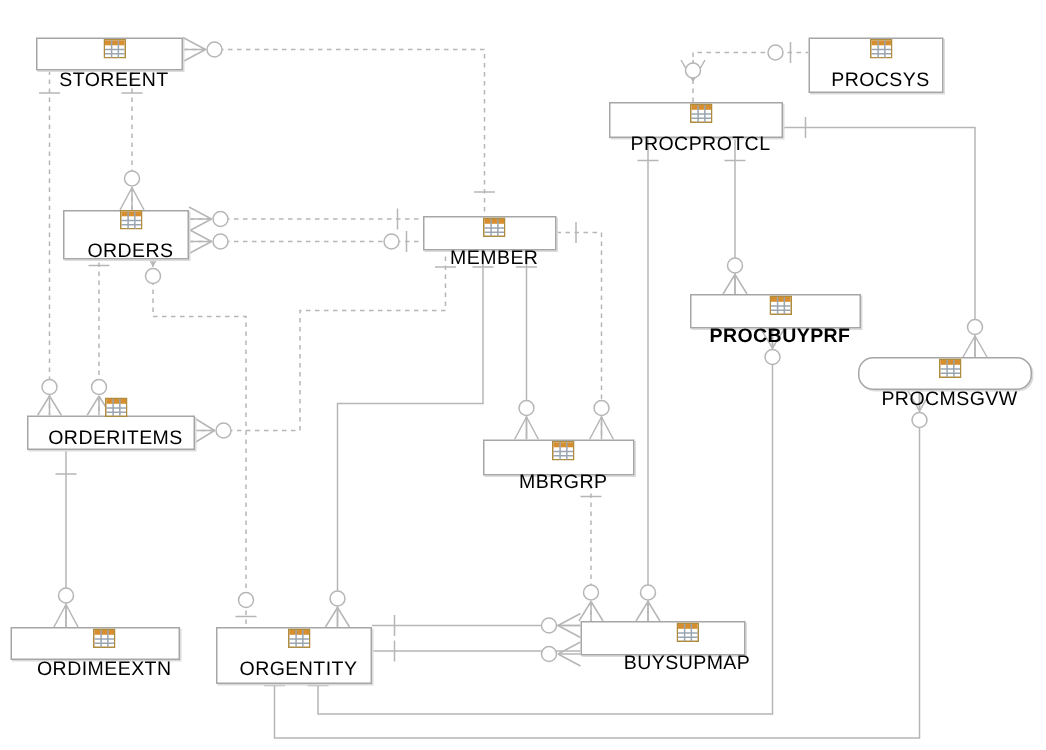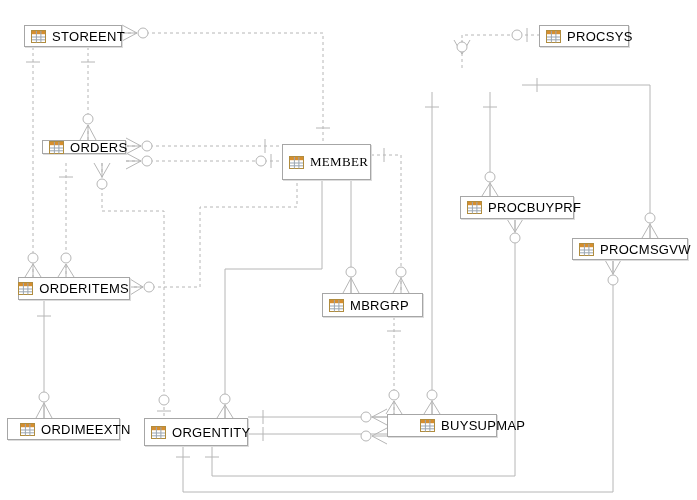--- a/index.html
+++ b/index.html
@@ -15,20 +15,21 @@
     position:absolute;
     box-sizing:border-box;
     background:#ffffff;
     border:1px solid #a6a6a6;
     box-shadow:1px 1px 0 #dcdcdc;
     display:flex;
     align-items:center;
     gap:6px;
     padding-left:6px;
     cursor:default;
+    flex-direction:column;
   }
   .entity .label{
     font-size:13px;
     color:#000000;
     letter-spacing:0.3px;
     white-space:nowrap;
   }
   .entity .icon{display:inline-flex;flex:0 0 auto;}
 </style>
 </head>
@@ -257,34 +258,34 @@
           <rect x="0.5" y="0.5" width="14" height="12" fill="#ffffff" stroke="#b08c3e"></rect>
           <rect x="1" y="1" width="13" height="3.2" fill="#d68e2f"></rect>
           <line x1="5.4" y1="1" x2="5.4" y2="12.5" stroke="#9aa5b1" stroke-width="1"></line>
           <line x1="9.9" y1="1" x2="9.9" y2="12.5" stroke="#9aa5b1" stroke-width="1"></line>
           <line x1="1" y1="7" x2="14" y2="7" stroke="#9aa5b1" stroke-width="1"></line>
           <line x1="1" y1="9.8" x2="14" y2="9.8" stroke="#9aa5b1" stroke-width="1"></line>
         </svg>
       </span>
       <span class="label">STOREENT</span>
     </div>
-    <div class="entity" style="left: 42px; top: 140px; width: 84px; height: 14px;">
+    <div class="entity" style="left: 42px; top: 140px; width: 84px; height: 33px; justify-content: center;">
       <span class="icon">
         <svg width="15" height="13" viewBox="0 0 15 13" xmlns="http://www.w3.org/2000/svg">
           <rect x="0.5" y="0.5" width="14" height="12" fill="#ffffff" stroke="#b08c3e"></rect>
           <rect x="1" y="1" width="13" height="3.2" fill="#d68e2f"></rect>
           <line x1="5.4" y1="1" x2="5.4" y2="12.5" stroke="#9aa5b1" stroke-width="1"></line>
           <line x1="9.9" y1="1" x2="9.9" y2="12.5" stroke="#9aa5b1" stroke-width="1"></line>
           <line x1="1" y1="7" x2="14" y2="7" stroke="#9aa5b1" stroke-width="1"></line>
           <line x1="1" y1="9.8" x2="14" y2="9.8" stroke="#9aa5b1" stroke-width="1"></line>
         </svg>
       </span>
       <span class="label">ORDERS</span>
     </div>
-    <div class="entity" style="left: 282px; top: 144px; width: 89px; height: 36px; font-family: Liberation Serif, serif;">
+    <div class="entity" style="left: 282px; top: 144px; width: 89px; height: 23px;">
       <span class="icon">
         <svg width="15" height="13" viewBox="0 0 15 13" xmlns="http://www.w3.org/2000/svg">
           <rect x="0.5" y="0.5" width="14" height="12" fill="#ffffff" stroke="#b08c3e"></rect>
           <rect x="1" y="1" width="13" height="3.2" fill="#d68e2f"></rect>
           <line x1="5.4" y1="1" x2="5.4" y2="12.5" stroke="#9aa5b1" stroke-width="1"></line>
           <line x1="9.9" y1="1" x2="9.9" y2="12.5" stroke="#9aa5b1" stroke-width="1"></line>
           <line x1="1" y1="7" x2="14" y2="7" stroke="#9aa5b1" stroke-width="1"></line>
           <line x1="1" y1="9.8" x2="14" y2="9.8" stroke="#9aa5b1" stroke-width="1"></line>
         </svg>
       </span>
@@ -322,21 +323,21 @@
           <rect x="0.5" y="0.5" width="14" height="12" fill="#ffffff" stroke="#b08c3e"></rect>
           <rect x="1" y="1" width="13" height="3.2" fill="#d68e2f"></rect>
           <line x1="5.4" y1="1" x2="5.4" y2="12.5" stroke="#9aa5b1" stroke-width="1"></line>
           <line x1="9.9" y1="1" x2="9.9" y2="12.5" stroke="#9aa5b1" stroke-width="1"></line>
           <line x1="1" y1="7" x2="14" y2="7" stroke="#9aa5b1" stroke-width="1"></line>
           <line x1="1" y1="9.8" x2="14" y2="9.8" stroke="#9aa5b1" stroke-width="1"></line>
         </svg>
       </span>
       <span class="label">ORDIMEEXTN</span>
     </div>
-    <div class="entity" style="left: 144px; top: 418px; width: 104px; height: 28px;">
+    <div class="entity" style="left: 144px; top: 418px; width: 104px; height: 38px;">
       <span class="icon">
         <svg width="15" height="13" viewBox="0 0 15 13" xmlns="http://www.w3.org/2000/svg">
           <rect x="0.5" y="0.5" width="14" height="12" fill="#ffffff" stroke="#b08c3e"></rect>
           <rect x="1" y="1" width="13" height="3.2" fill="#d68e2f"></rect>
           <line x1="5.4" y1="1" x2="5.4" y2="12.5" stroke="#9aa5b1" stroke-width="1"></line>
           <line x1="9.9" y1="1" x2="9.9" y2="12.5" stroke="#9aa5b1" stroke-width="1"></line>
           <line x1="1" y1="7" x2="14" y2="7" stroke="#9aa5b1" stroke-width="1"></line>
           <line x1="1" y1="9.8" x2="14" y2="9.8" stroke="#9aa5b1" stroke-width="1"></line>
         </svg>
       </span>
@@ -348,47 +349,60 @@
           <rect x="0.5" y="0.5" width="14" height="12" fill="#ffffff" stroke="#b08c3e"></rect>
           <rect x="1" y="1" width="13" height="3.2" fill="#d68e2f"></rect>
           <line x1="5.4" y1="1" x2="5.4" y2="12.5" stroke="#9aa5b1" stroke-width="1"></line>
           <line x1="9.9" y1="1" x2="9.9" y2="12.5" stroke="#9aa5b1" stroke-width="1"></line>
           <line x1="1" y1="7" x2="14" y2="7" stroke="#9aa5b1" stroke-width="1"></line>
           <line x1="1" y1="9.8" x2="14" y2="9.8" stroke="#9aa5b1" stroke-width="1"></line>
         </svg>
       </span>
       <span class="label">BUYSUPMAP</span>
     </div>
-    <div class="entity" style="left: 539px; top: 25px; width: 90px; height: 22px; align-items: center;">
+    <div class="entity" style="left: 406px; top: 68px; width: 116px; height: 24px;">
+      <span class="icon">
+        <svg width="15" height="13" viewBox="0 0 15 13" xmlns="http://www.w3.org/2000/svg">
+          <rect x="0.5" y="0.5" width="14" height="12" fill="#ffffff" stroke="#b08c3e"></rect>
+          <rect x="1" y="1" width="13" height="3.2" fill="#d68e2f"></rect>
+          <line x1="5.4" y1="1" x2="5.4" y2="12.5" stroke="#9aa5b1" stroke-width="1"></line>
+          <line x1="9.9" y1="1" x2="9.9" y2="12.5" stroke="#9aa5b1" stroke-width="1"></line>
+          <line x1="1" y1="7" x2="14" y2="7" stroke="#9aa5b1" stroke-width="1"></line>
+          <line x1="1" y1="9.8" x2="14" y2="9.8" stroke="#9aa5b1" stroke-width="1"></line>
+        </svg>
+      </span>
+      <span class="label">PROCPROTCL</span>
+    </div>
+    <div class="entity" style="left: 539px; top: 25px; width: 90px; height: 37px; align-items: center;">
       <span class="icon">
         <svg width="15" height="13" viewBox="0 0 15 13" xmlns="http://www.w3.org/2000/svg">
           <rect x="0.5" y="0.5" width="14" height="12" fill="#ffffff" stroke="#b08c3e"></rect>
           <rect x="1" y="1" width="13" height="3.2" fill="#d68e2f"></rect>
           <line x1="5.4" y1="1" x2="5.4" y2="12.5" stroke="#9aa5b1" stroke-width="1"></line>
           <line x1="9.9" y1="1" x2="9.9" y2="12.5" stroke="#9aa5b1" stroke-width="1"></line>
           <line x1="1" y1="7" x2="14" y2="7" stroke="#9aa5b1" stroke-width="1"></line>
           <line x1="1" y1="9.8" x2="14" y2="9.8" stroke="#9aa5b1" stroke-width="1"></line>
         </svg>
       </span>
       <span class="label">PROCSYS</span>
     </div>
-    <div class="entity" style="left: 460px; top: 196px; width: 114px; height: 23px;">
+    <div class="entity" style="left: 460px; top: 196px; width: 114px; height: 23px; font-weight: bold;">
       <span class="icon">
         <svg width="15" height="13" viewBox="0 0 15 13" xmlns="http://www.w3.org/2000/svg">
           <rect x="0.5" y="0.5" width="14" height="12" fill="#ffffff" stroke="#b08c3e"></rect>
           <rect x="1" y="1" width="13" height="3.2" fill="#d68e2f"></rect>
           <line x1="5.4" y1="1" x2="5.4" y2="12.5" stroke="#9aa5b1" stroke-width="1"></line>
           <line x1="9.9" y1="1" x2="9.9" y2="12.5" stroke="#9aa5b1" stroke-width="1"></line>
           <line x1="1" y1="7" x2="14" y2="7" stroke="#9aa5b1" stroke-width="1"></line>
           <line x1="1" y1="9.8" x2="14" y2="9.8" stroke="#9aa5b1" stroke-width="1"></line>
         </svg>
       </span>
       <span class="label">PROCBUYPRF</span>
     </div>
-    <div class="entity" style="left: 572px; top: 238px; width: 116px; height: 22px;">
+    <div class="entity" style="left: 572px; top: 238px; width: 116px; height: 22px; border-radius: 10px;">
       <span class="icon">
         <svg width="15" height="13" viewBox="0 0 15 13" xmlns="http://www.w3.org/2000/svg">
           <rect x="0.5" y="0.5" width="14" height="12" fill="#ffffff" stroke="#b08c3e"></rect>
           <rect x="1" y="1" width="13" height="3.2" fill="#d68e2f"></rect>
           <line x1="5.4" y1="1" x2="5.4" y2="12.5" stroke="#9aa5b1" stroke-width="1"></line>
           <line x1="9.9" y1="1" x2="9.9" y2="12.5" stroke="#9aa5b1" stroke-width="1"></line>
           <line x1="1" y1="7" x2="14" y2="7" stroke="#9aa5b1" stroke-width="1"></line>
           <line x1="1" y1="9.8" x2="14" y2="9.8" stroke="#9aa5b1" stroke-width="1"></line>
         </svg>
       </span>

